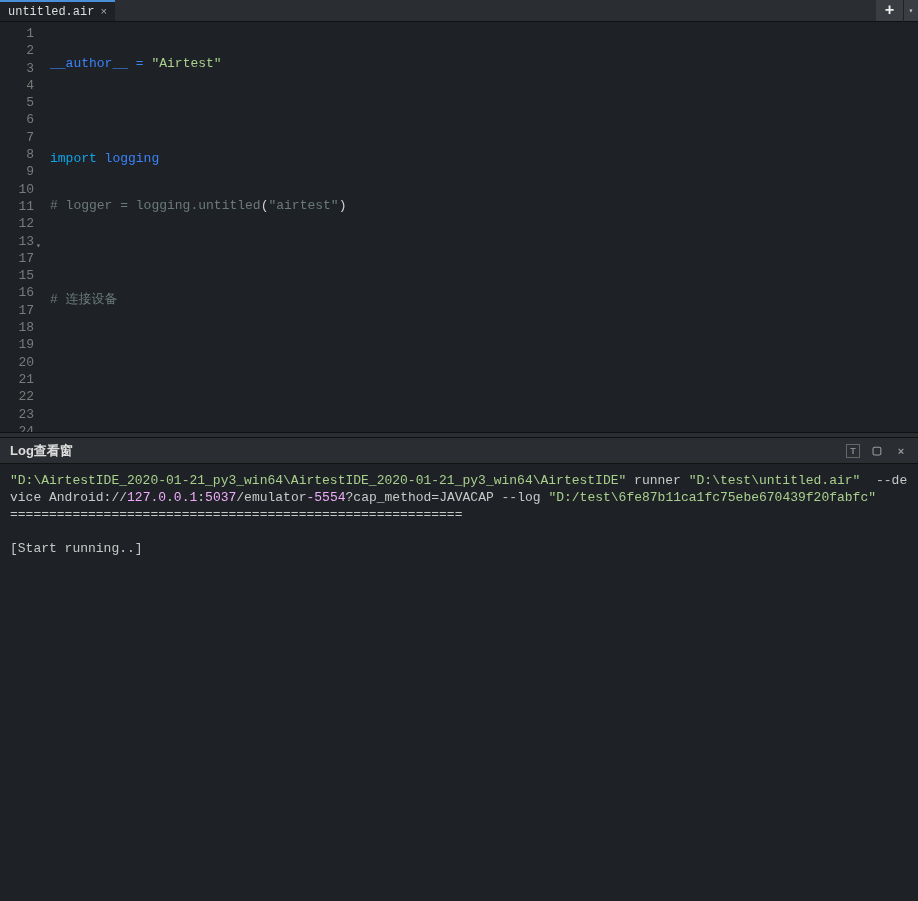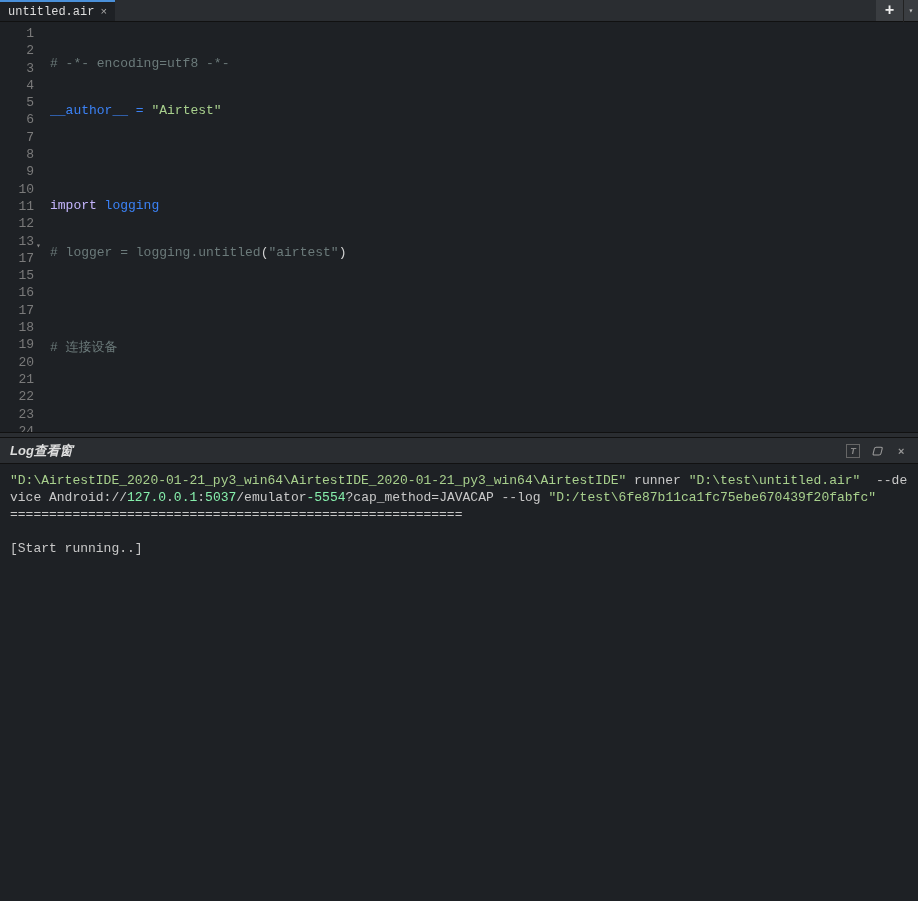--- a/index.html
+++ b/index.html
@@ -93,21 +93,21 @@
   padding-top: 3px;
   padding-left: 10px;
   white-space: pre;
   overflow-x: hidden;
 }
 .cline {
   height: 17.3px;
   line-height: 17.3px;
 }
 .tk-comment { color: #6b7a7a; }
-.tk-keyword { color: #c4b5fd; }
+.tk-keyword { color: #0ea5e9; }
 .tk-ident { color: #3b82f6; }
 .tk-str { color: #a8d08d; }
 .tk-paren { color: #d0d0d0; }
 
 .splitter {
   height: 6px;
   background: #2a2d31;
   border-top: 1px solid #111;
   border-bottom: 1px solid #111;
 }
@@ -115,21 +115,20 @@
   height: 26px;
   background: #2a2d31;
   border-bottom: 1px solid #111;
   display: flex;
   align-items: center;
   padding: 0 10px;
   font-family: "Microsoft YaHei", sans-serif;
   font-size: 13px;
   font-weight: bold;
   color: #ddd;
-  font-style: italic;
 }
 .log-header-title { flex: 1; }
 .log-header-icons {
   display: flex;
   gap: 10px;
   align-items: center;
 }
 .log-icon {
   width: 14px;
   height: 14px;
@@ -151,21 +150,21 @@
   background: #1e2125;
   padding: 8px 10px;
   overflow: auto;
   font-size: 13px;
   line-height: 17px;
   white-space: pre-wrap;
   word-break: break-all;
 }
 .log-str { color: #a8d08d; }
 .log-plain { color: #c8c8c8; }
-.log-num { color: #86efac; }
+.log-num { color: #f0abfc; }
 </style>
 </head>
 <body>
 
 <div class="tabbar">
   <div class="tab">
     <span>untitled.air</span>
     <span class="tab-close">×</span>
   </div>
   <div class="tabbar-spacer"></div>
@@ -196,21 +195,20 @@
     <div class="gline">17</div>
     <div class="gline">18</div>
     <div class="gline">19</div>
     <div class="gline">20</div>
     <div class="gline">21</div>
     <div class="gline">22</div>
     <div class="gline">23</div>
     <div class="gline">24</div>
   </div>
   <div class="code">
-    <div class="cline"><span class="tk-comment"># -*- encoding=utf8 -*-</span></div>
     <div class="cline"><span class="tk-ident">__author__</span><span class="tk-ident"> = </span><span class="tk-str">"Airtest"</span></div>
     <div class="cline"></div>
     <div class="cline"><span class="tk-keyword">import</span><span class="tk-ident"> logging</span></div>
     <div class="cline"><span class="tk-comment"># logger = logging.untitled</span><span class="tk-paren">(</span><span class="tk-comment">"airtest"</span><span class="tk-paren">)</span></div>
     <div class="cline"></div>
     <div class="cline"><span class="tk-comment"># 连接设备</span></div>
     
     
     
     

